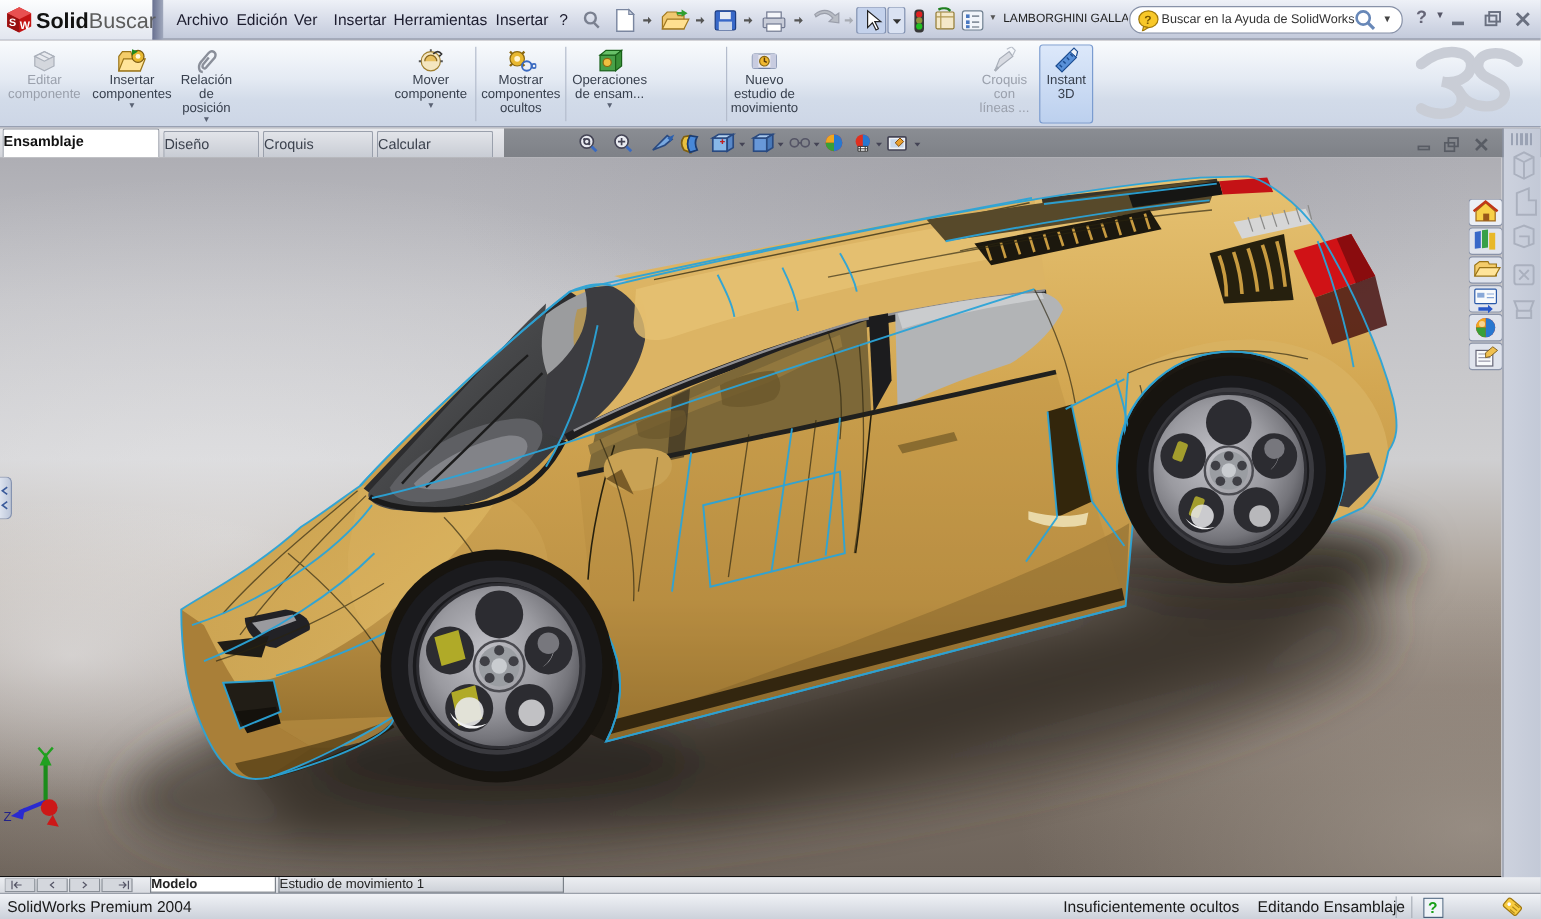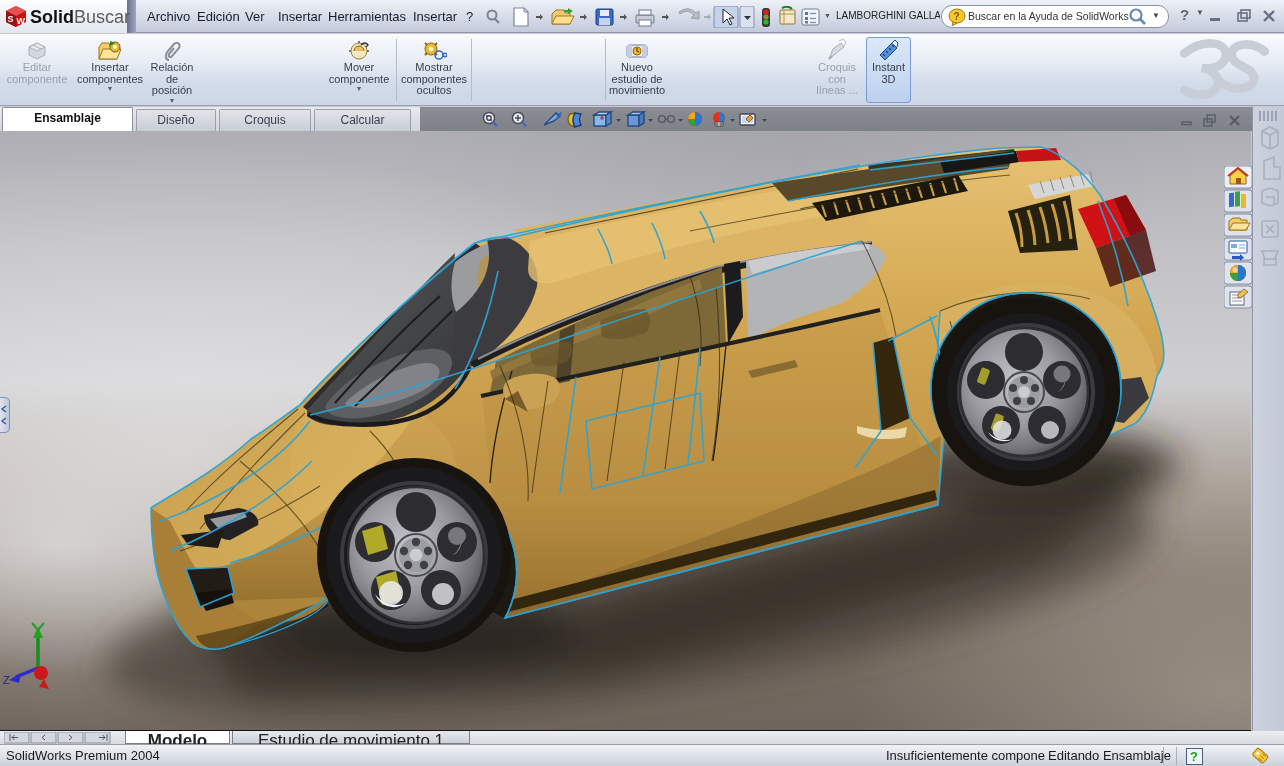--- a/index.html
+++ b/index.html
@@ -16,31 +16,31 @@
 .ritem{position:absolute;top:2px;height:68px;text-align:center;font-size:11px;color:#38404e}
 .ritem .ric{height:26px;padding-top:3px}
 .ritem .rtx{line-height:11.5px}
 .ritem .dd{font-size:7px;color:#5a6274}
 .rsep{position:absolute;top:5px;height:62px;width:1px;background:#b4bccc}
 #instantbox{position:absolute;left:866px;top:3px;width:45px;height:66px;background:linear-gradient(#dce8fa,#bcd0ee);border:1px solid #7a9cd0;border-radius:3px}
 #dslogo{position:absolute;right:6px;top:2px;width:108px;height:64px}
 
 #tabrow{position:absolute;left:0;top:107px;width:1284px;height:24px;background:linear-gradient(#8a8d93,#7e8187)}
 #tabrowleft{position:absolute;left:0;top:107px;width:420px;height:24px;background:linear-gradient(#e9eaee,#d2d4da)}
-.vtab{position:absolute;top:109px;height:22px;background:linear-gradient(#e2e4e9,#c8ccd4);border:1px solid #9aa0ac;border-bottom:none;border-radius:2px 2px 0 0;font-size:12px;color:#3c424e;text-align:center;line-height:21px}
+.vtab{position:absolute;top:109px;height:22px;background:linear-gradient(#e2e4e9,#c8ccd4);border:1px solid #9aa0ac;border-bottom:none;border-radius:2px 2px 0 0;font-size:12px;color:#3c424e;text-align:left;line-height:21px}
 #vtab-active{top:107px;height:24px;background:#fff;color:#111;font-weight:bold;border-color:#8a909c}
 .hui{position:absolute;top:111px}
 
 #viewport{position:absolute;left:0;top:131px;width:1251px;height:599px;overflow:hidden}
 #vpline{position:absolute;left:0;top:730px;width:1251px;height:1px;background:#111}
 
 #taskstrip{position:absolute;left:1252px;top:107px;width:32px;height:637px;background:linear-gradient(90deg,#cdd2de,#c3c9d7);border-left:1px solid #8e96a8}
 
 #bottombar{position:absolute;left:0;top:731px;width:1284px;height:13px;background:linear-gradient(#eceef2,#d8dbe1)}
-.btab{position:absolute;top:731px;height:13px;border:1px solid #7a8088;border-top:none;font-size:17px;text-align:center;color:#222;background:linear-gradient(#e6e8ec,#cdd1d8)}
+.btab{position:absolute;top:731px;height:13px;border:1px solid #7a8088;border-top:none;font-size:11px;text-align:left;color:#222;background:linear-gradient(#e6e8ec,#cdd1d8)}
 
 #statusbar{position:absolute;left:0;top:744px;width:1284px;height:22px;background:linear-gradient(#f0f2f6,#ccd1da);border-top:1px solid #9aa0aa;font-size:13px;color:#1a1a1a}
 </style></head>
 <body>
 <div id="app">
 
 <div id="titlebar">
  <div id="logoblock"></div>
       <div id="logosep"></div>
  <svg class="abs" style="left:4px;top:5px" width="24" height="23" viewBox="0 0 24 23">
@@ -177,20 +177,30 @@
   <div class="ric"><svg width="26" height="24" viewBox="0 0 26 24">
             <circle cx="10" cy="10" r="6" fill="#e8b830" stroke="#8a6810"></circle>
             <circle cx="10" cy="10" r="2.4" fill="#fff4d0"></circle>
             <path d="M6 6 l-2 -2 M14 6 l2 -2 M6 14 l-2 2 M14 14 l2 2" stroke="#8a6810" stroke-width="2"></path>
             <circle cx="18" cy="16" r="4" fill="none" stroke="#3a6ac0" stroke-width="1.6"></circle>
             <circle cx="24" cy="16" r="1.8" fill="none" stroke="#3a6ac0" stroke-width="1.4"></circle>
           </svg></div>
   <div class="rtx">Mostrar<br>componentes<br>ocultos</div>
  </div>
  <div class="rsep" style="left:471px"></div>
+ <div class="ritem" style="left:474px;width:68px">
+  <div class="ric"><svg width="24" height="24" viewBox="0 0 24 24">
+            <rect x="4" y="7" width="13" height="13" fill="#48a048" stroke="#186018"></rect>
+            <polygon points="4,7 9,3 22,3 17,7" fill="#68c068" stroke="#186018"></polygon>
+            <polygon points="17,7 22,3 22,16 17,20" fill="#389038" stroke="#186018"></polygon>
+            <circle cx="10" cy="13" r="3.4" fill="#f0c040" stroke="#8a6810"></circle>
+          </svg></div>
+  <div class="rtx">Operaciones<br>de ensam...</div>
+  <div class="dd">▼</div>
+ </div>
  <div class="rsep" style="left:605px"></div>
  <div class="ritem" style="left:607px;width:60px">
   <div class="ric"><svg width="24" height="24" viewBox="0 0 24 24">
             <rect x="2" y="6" width="20" height="12" rx="2" fill="#e8e8f0" stroke="#7080a0"></rect>
             <rect x="2" y="6" width="5" height="12" fill="#c8cce0"></rect>
             <rect x="17" y="6" width="5" height="12" fill="#c8cce0"></rect>
             <circle cx="12" cy="12" r="4" fill="#f0b830" stroke="#8a6810"></circle>
             <path d="M12 9 l0 3 2 1" stroke="#5a3c08" fill="none" stroke-width="1.2"></path>
           </svg></div>
   <div class="rtx">Nuevo<br>estudio de<br>movimiento</div>
@@ -695,21 +705,21 @@
  <rect x="54" y="0" width="25" height="11" fill="#d4d7dd" stroke="#8a9098"></rect>
         <path d="M65 3 l3 2.5 -3 2.5" fill="none" stroke="#556"></path>
  <rect x="81" y="0" width="25" height="11" fill="#d4d7dd" stroke="#8a9098"></rect>
         <path d="M103 2 l0 7 M95 5.5 l6 0 m-2.5 -2.5 l2.5 2.5 -2.5 2.5" fill="none" stroke="#556"></path>
  </g>
 </svg>
 <div class="btab" style="left:125px;width:105px;background:#fff;font-weight:bold">Modelo</div>
 <div class="btab" style="left:232px;width:238px">Estudio de movimiento 1</div>
 <div id="statusbar">
  <div class="abs" style="left:6px;top:3px">SolidWorks Premium 2004</div>
- <div class="abs" style="left:886px;top:3px">Insuficientemente compone</div>
+ <div class="abs" style="left:886px;top:3px">Insuficientemente ocultos</div>
  <div class="abs" style="left:1048px;top:3px">Editando Ensamblaje</div>
  <div class="abs" style="left:1163px;top:2px;width:1px;height:18px;background:#aab0b8"></div>
  <div class="abs" style="left:1176px;top:2px;width:1px;height:18px;background:#aab0b8"></div>
  <svg class="abs" style="left:1186px;top:3px" width="17" height="17" viewBox="0 0 17 17">
         <rect x="0.5" y="0.5" width="16" height="16" fill="#f0f4f8" stroke="#48607a"></rect>
         <text x="4" y="13" font-size="13" font-weight="bold" fill="#18a018">?</text>
       </svg>
  <svg class="abs" style="left:1250px;top:2px" width="20" height="19" viewBox="0 0 20 19">
         <g transform="rotate(40 10 9)">
           <rect x="3" y="4" width="14" height="9" rx="2" fill="#f8cc40" stroke="#a07810"></rect>

